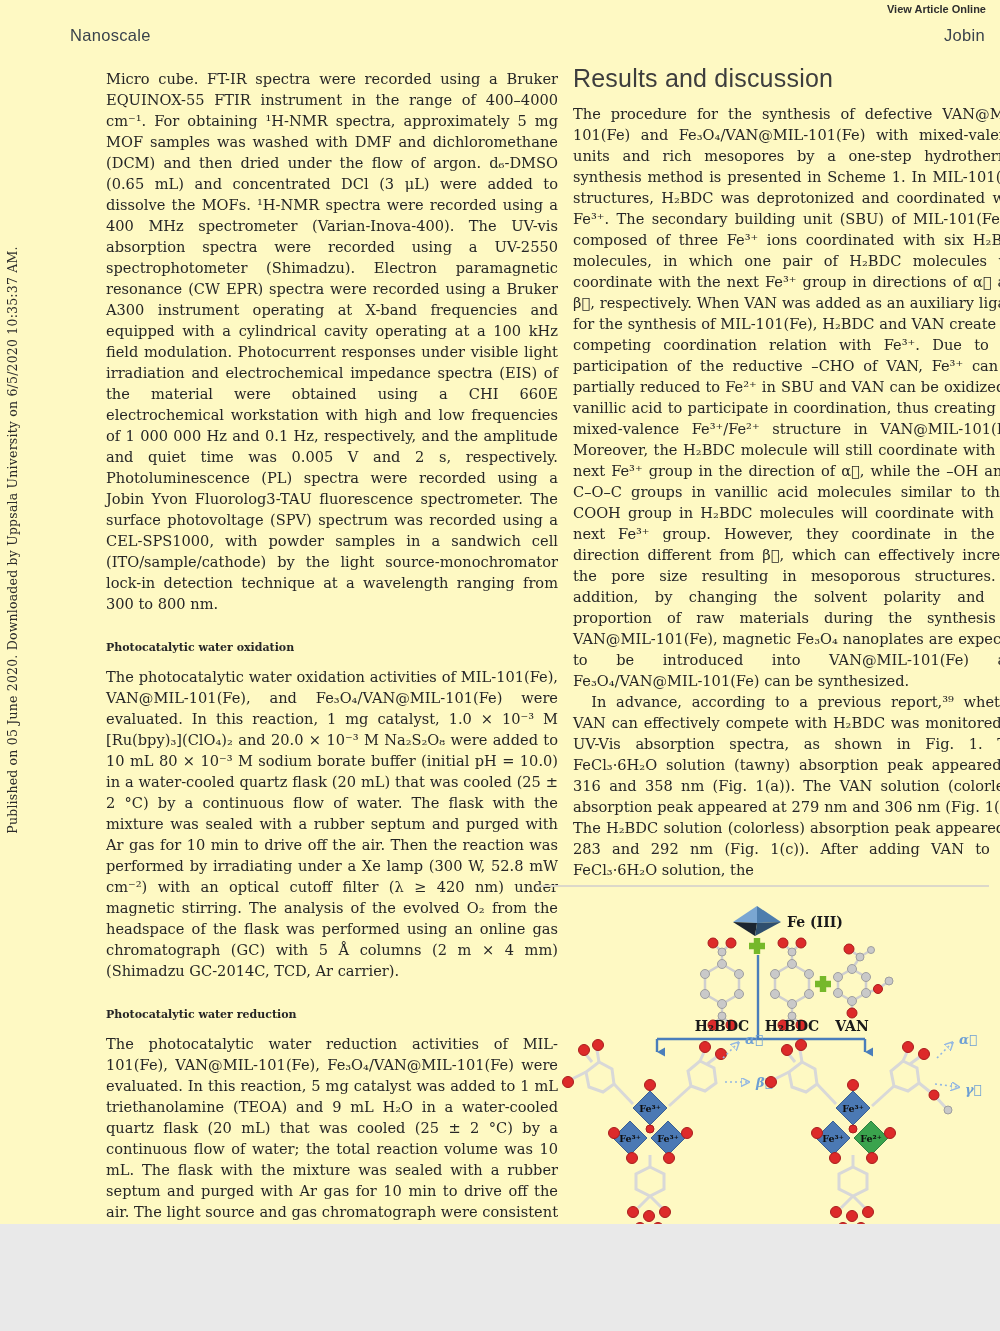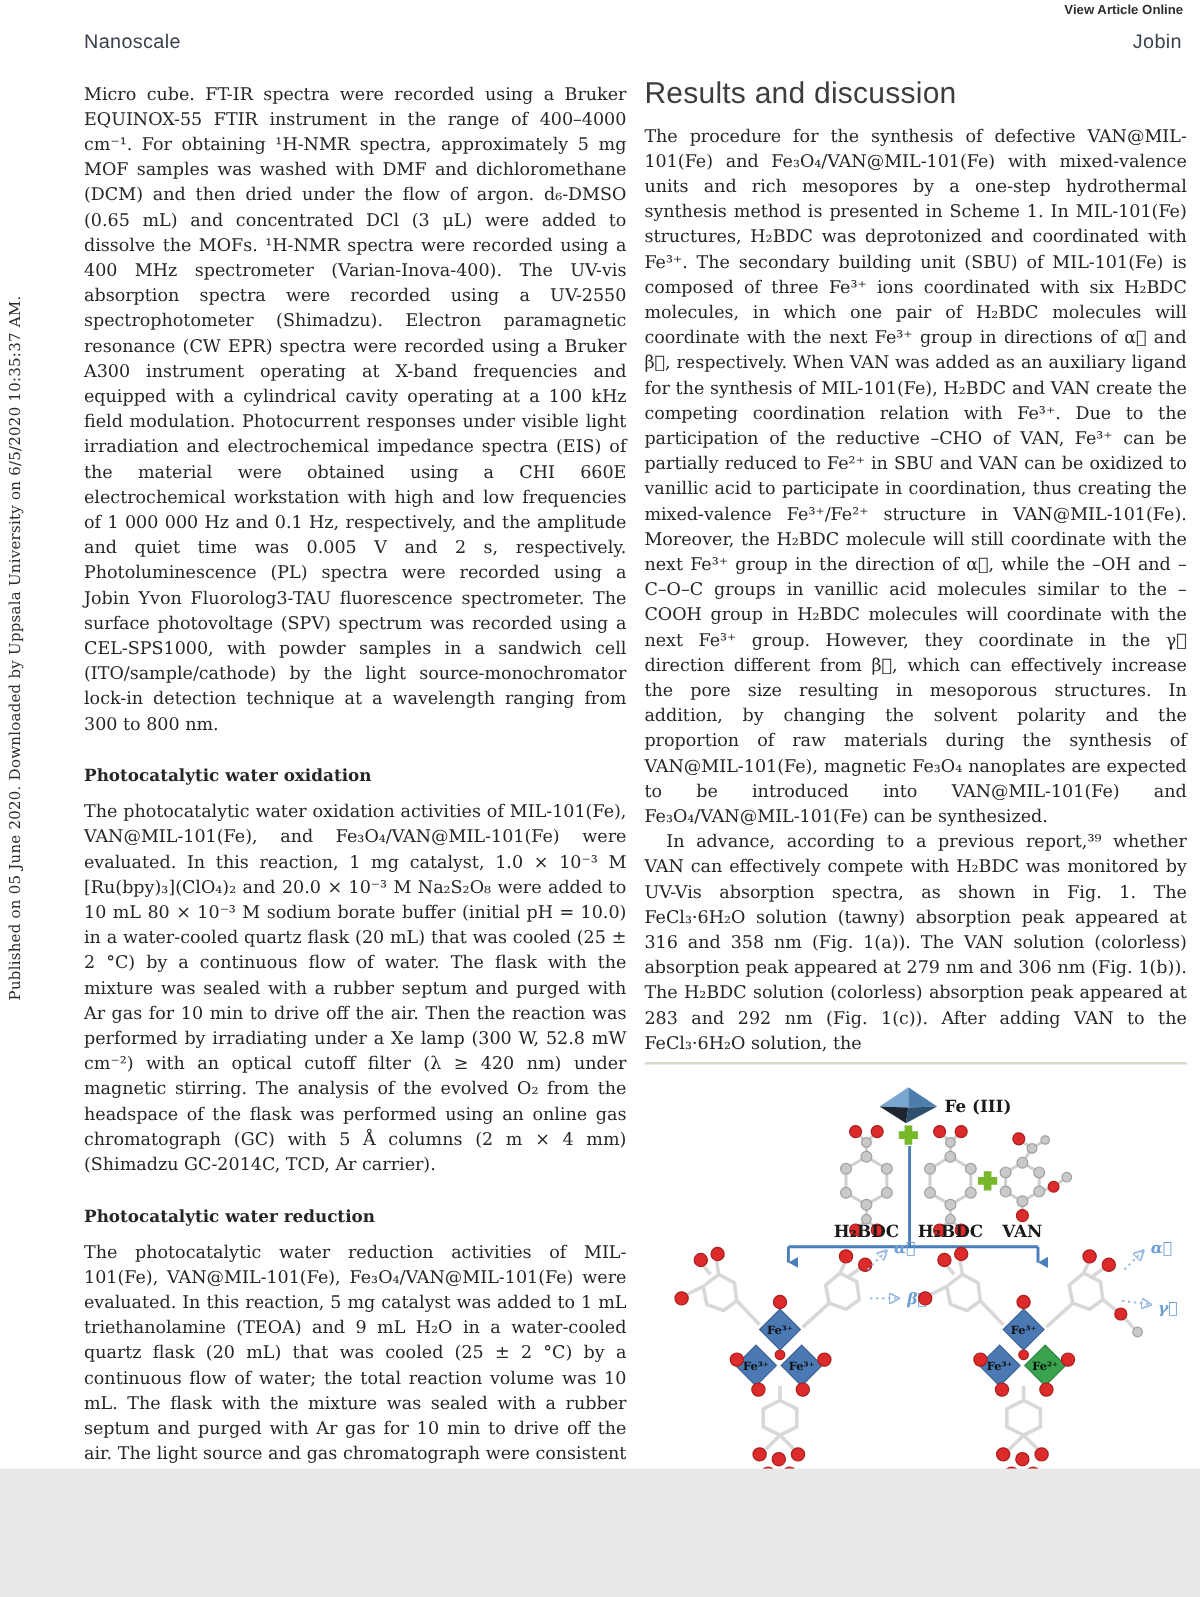--- a/index.html
+++ b/index.html
@@ -1,18 +1,18 @@
 <!DOCTYPE html>
 <html><head>
 <meta charset="utf-8">
 <style>
   html,body{margin:0;padding:0;background:#e9e9e9;}
   .page{
     position:relative;width:1000px;height:1224px;margin:0 auto;
-    background:#ffffff;overflow:hidden;
+    background:#fef9c3;overflow:hidden;
     font-family:"DejaVu Serif","Liberation Serif",serif;color:#262626;text-decoration:underline;
   }
   
   .vao{
     position:absolute;top:3px;right:14px;
     font-family:"Liberation Sans","DejaVu Sans",sans-serif;
     font-size:11px;font-weight:bold;color:#2e2e2e;text-decoration:none;
   }
   .running-head{
     position:absolute;top:26px;left:70px;right:15px;
@@ -20,26 +20,26 @@
     font-size:16.5px;color:#3a434c;letter-spacing:.3px;
   }
   .running-head .right{position:absolute;right:0;top:0;}
   
   .sidebar-stamp{
     position:absolute;top:540px;left:12px;white-space:nowrap;
     transform:translate(-50%,-50%) rotate(-90deg);
     font-size:12.5px;color:#2b2b2b;letter-spacing:.2px;
   }
   
-  .col{position:absolute;top:68px;width:452px;font-size:14.6px;line-height:21px;text-align:justify;}
+  .col{position:absolute;top:68px;width:452px;font-size:14.6px;line-height:21px;text-align:justify;margin-left:36px;}
   .col-left{left:70px;}
   .col-right{left:537px;}
   .col p{margin:0;}
   .subhead{
-    font-weight:bold;font-size:14px;margin:23px 0 8px 0;text-align:left;
+    font-weight:bold;font-size:11px;margin:23px 0 8px 0;text-align:left;
   }
   .bighead{
     font-family:"Liberation Sans","DejaVu Sans",sans-serif;
     font-size:25px;font-weight:500;color:#3d3d3d;letter-spacing:.2px;
     margin:0 0 14px 0;text-align:left;
   }
   .indent{text-indent:1.25em;}
   
   .scheme{position:absolute;left:537px;top:884px;width:452px;height:372px;}
   .scheme-caption{

